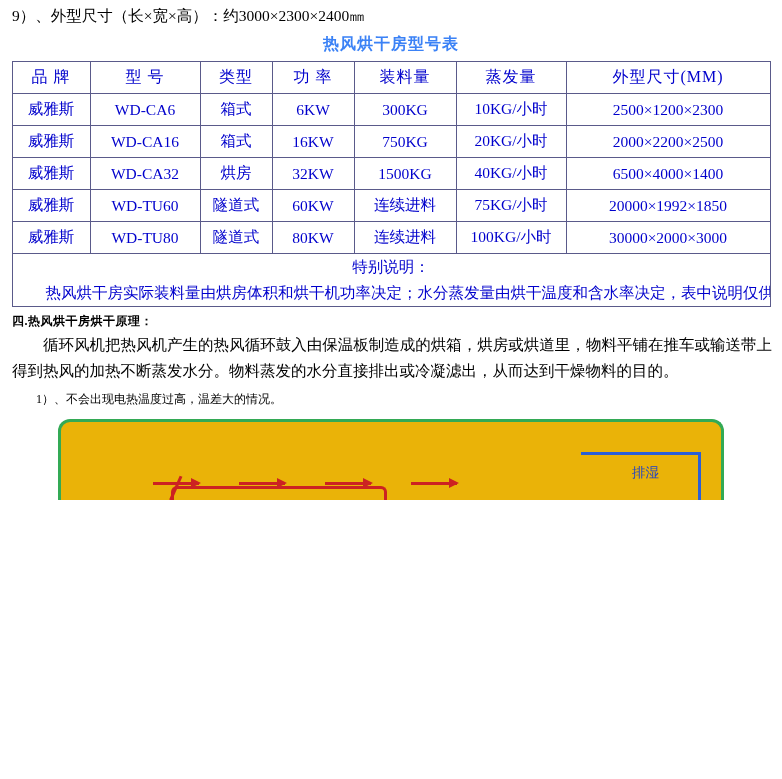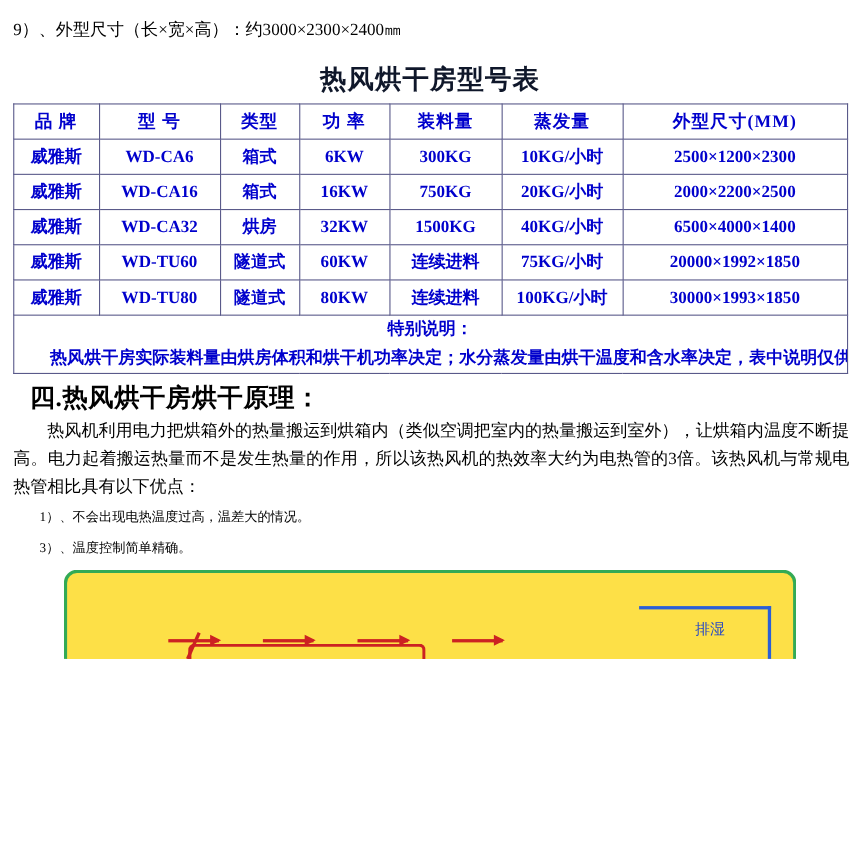--- a/index.html
+++ b/index.html
@@ -18,44 +18,44 @@
   .page {
     width: 782px;
     height: 779px;
     position: relative;
     box-sizing: border-box;
     padding: 0 8px;
   }
   .line-top {
     font-size: 15.5px;
     line-height: 26px;
-    padding-top: 15px;
+    padding-top: 3px;
     padding-left: 4px;
     white-space: nowrap;
   }
   .table-title {
     text-align: center;
-    color: #0f172a;
+    color: #3b82f6;
     font-weight: bold;
-    font-size: 24px;
+    font-size: 16px;
     letter-spacing: 1px;
-    margin: 15px 0 6px 0;
+    margin: 5px 0 6px 0;
     font-family: "Liberation Serif", "DejaVu Serif", serif;
   }
   table.spec {
     border-collapse: collapse;
     width: 758px;
     margin: 0 auto;
     table-layout: fixed;
   }
   table.spec td, table.spec th {
     border: 1px solid #5a5a8a;
     text-align: center;
     color: #0000cc;
-    font-weight: bold;
+    font-weight: normal;
     font-size: 15.5px;
     height: 31px;
     padding: 0 2px;
     white-space: nowrap;
     overflow: hidden;
   }
   table.spec th {
     font-size: 16px;
     letter-spacing: 1px;
   }
@@ -67,22 +67,22 @@
     line-height: 26px;
     padding: 3px 6px 5px 6px;
     white-space: normal;
     height: auto;
     margin-top: 41px;
   }
   .note-line1 { display:block; }
   .note-body { display:block; text-indent: 2em; }
   .section-head {
     font-weight: bold;
-    font-size: 23px;
-    margin: 6px 0 2px 19px;
+    font-size: 12px;
+    margin: 6px 0 2px 4px;
     letter-spacing: 0.5px;
   }
   p.body {
     font-size: 15.5px;
     line-height: 25.5px;
     margin: 0;
     padding: 0 2px 0 4px;
     text-align: justify;
     text-indent: 2em;
   }
@@ -98,21 +98,21 @@
     text-indent: 2em;
   }
   .figure {
     position: relative;
     margin: 6px auto 0 auto;
     width: 660px;
     height: 78px;
     border: 3px solid #33aa55;
     border-bottom: none;
     border-radius: 12px 12px 0 0;
-    background: #fde047;
+    background: #eab308;
     overflow: hidden;
   }
   .fig-inner {
     position: absolute;
     left: 0; top: 0; right: 0; bottom: 0;
   }
   .fig-label {
     position: absolute;
     right: 62px;
     top: 42px;
@@ -246,38 +246,37 @@
         <td>75KG/小时</td>
         <td>20000×1992×1850</td>
       </tr>
       <tr>
         <td>威雅斯</td>
         <td>WD-TU80</td>
         <td>隧道式</td>
         <td>80KW</td>
         <td>连续进料</td>
         <td>100KG/小时</td>
-        <td>30000×1993×1850</td>
+        <td>30000×2000×3000</td>
       </tr>
       <tr>
         <td class="note-cell" colspan="7">
           <span class="note-line1">特别说明：</span>
           <span class="note-body">热风烘干房实际装料量由烘房体积和烘干机功率决定；水分蒸发量由烘干温度和含水率决定，表中说明仅供参考，详情请来电咨询  宋经理：158-1718-8338。</span>
         </td>
       </tr>
     </tbody>
   </table>
 
   <div class="section-head">四.热风烘干房烘干原理：</div>
 
-  <p class="body">热风机利用电力把烘箱外的热量搬运到烘箱内（类似空调把室内的热量搬运到室外），让烘箱内温度不断提高。电力起着搬运热量而不是发生热量的作用，所以该热风机的热效率大约为电热管的3倍。该热风机与常规电热管相比具有以下优点：</p>
+  <p class="body tight">循环风机把热风机产生的热风循环鼓入由保温板制造成的烘箱，烘房或烘道里，物料平铺在推车或输送带上得到热风的加热不断蒸发水分。物料蒸发的水分直接排出或冷凝滤出，从而达到干燥物料的目的。</p>
 
   <ol class="points">
     <li>1）、不会出现电热温度过高，温差大的情况。</li>
-    <li>3）、温度控制简单精确。</li>
   </ol>
 
   <div class="figure">
     <div class="fig-inner">
       <div class="fig-slash"></div>
       <div class="fig-red-box"></div>
       <div class="fig-arrows">
         <div class="arrow" style="left:0px;"></div>
         <div class="arrow" style="left:86px;"></div>
         <div class="arrow" style="left:172px;"></div>

